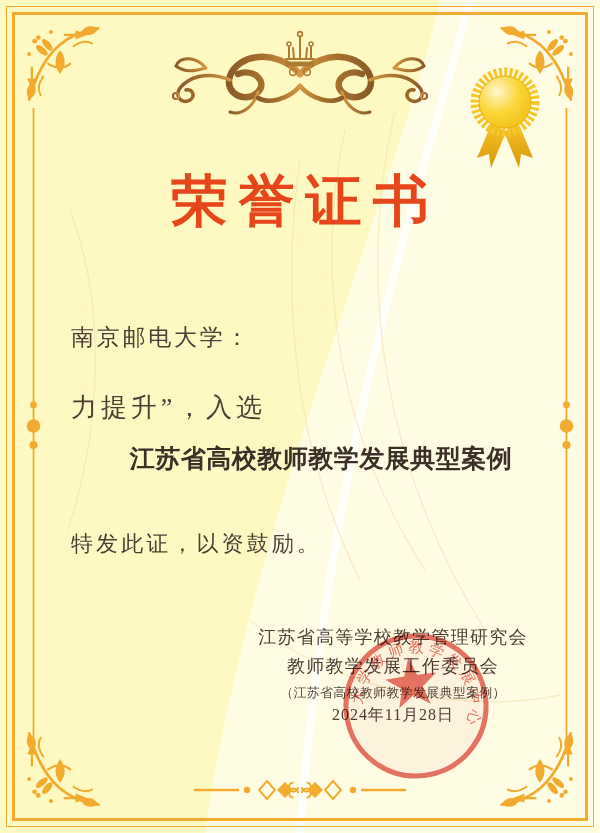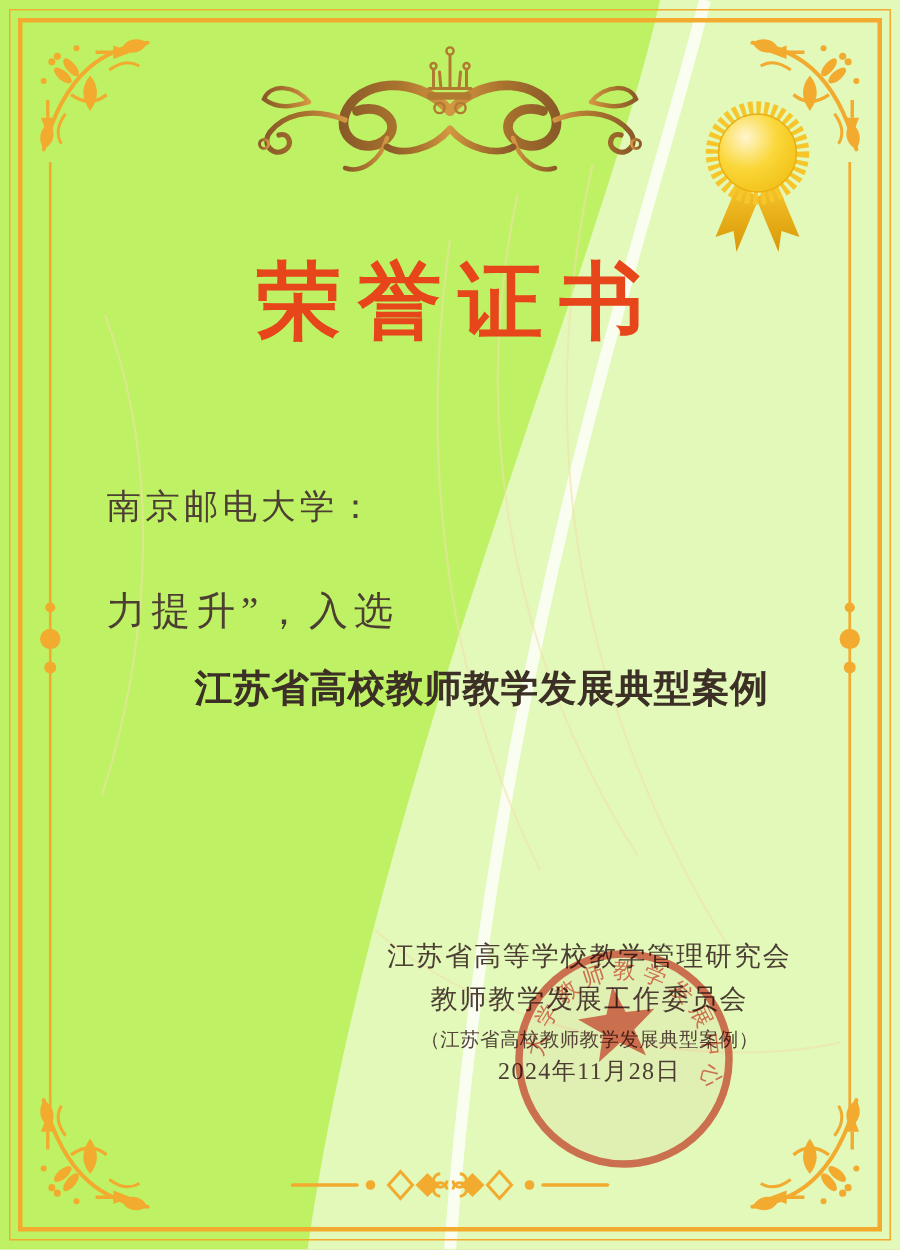--- a/index.html
+++ b/index.html
@@ -3,21 +3,21 @@
 <meta charset="utf-8">
 <style>
   html,body{margin:0;padding:0;}
   body{
     width:600px;height:833px;
     font-family:"Liberation Serif","DejaVu Serif",serif;
     background:#efe9da;
   }
   .certificate{
     position:relative;width:600px;height:833px;overflow:hidden;
-    background:#bef264;
+    background:#fef9c3;
   }
   .layer{position:absolute;left:0;top:0;width:600px;height:833px;}
   
   .border-outer{
     position:absolute;left:6px;top:6px;right:6px;bottom:6px;
     border:1.5px solid #f2ab2e;z-index:1;
   }
   .border-mid{
     position:absolute;left:12px;top:12px;right:12px;bottom:12px;
     border:3px solid #f2ab2e;z-index:1;
@@ -197,20 +197,21 @@
   </svg>
 
   <div class="txt cert-title">荣誉证书</div>
 
   <div class="txt recipient">南京邮电大学：</div>
 
   <div class="txt body-line2">力提升”，入选</div>
 
   <div class="txt award-title">江苏省高校教师教学发展典型案例</div>
 
+  <div class="txt closing">特发此证，以资鼓励。</div>
 
   <div class="txt issuer-block">
     <div class="issuer-line">江苏省高等学校教学管理研究会</div>
     <div class="issuer-line">教师教学发展工作委员会</div>
     <div class="issuer-note">（江苏省高校教师教学发展典型案例）</div>
     <div class="issue-date">2024年11月28日</div>
   </div>
 
   <svg class="seal-svg" width="160" height="160" viewBox="0 0 160 160" xmlns="http://www.w3.org/2000/svg">
     <g opacity="0.8" transform="rotate(-8 80 80)">

